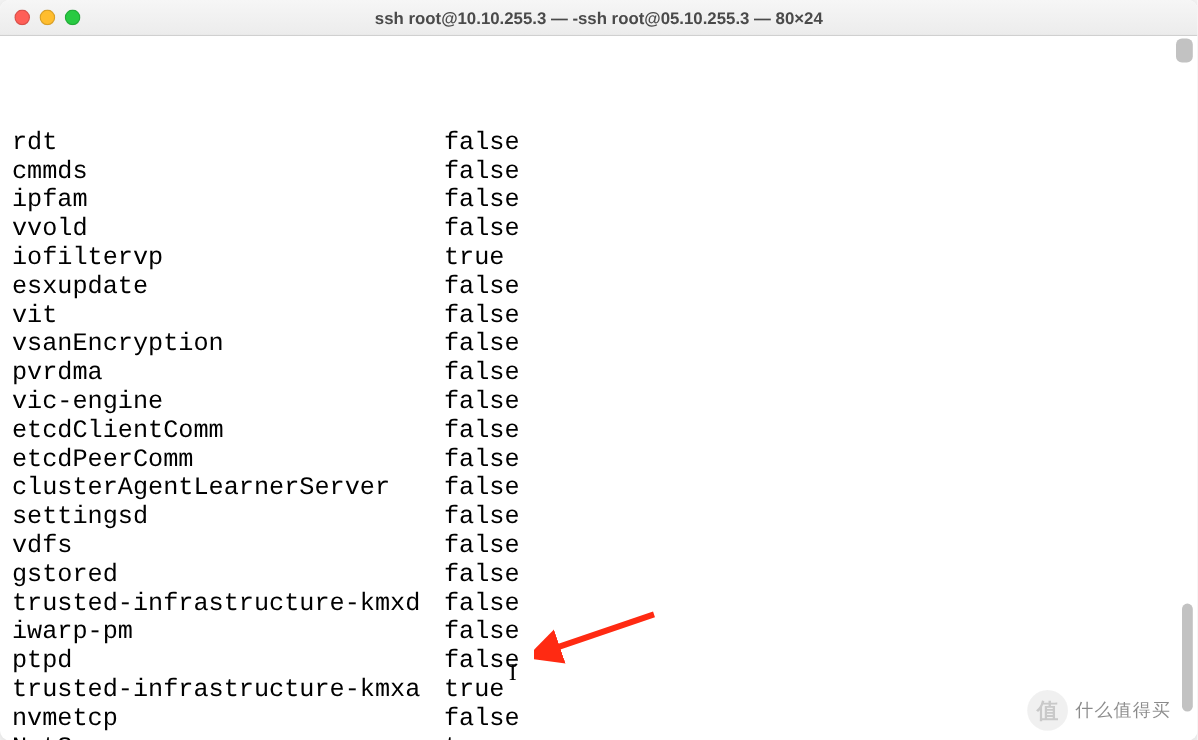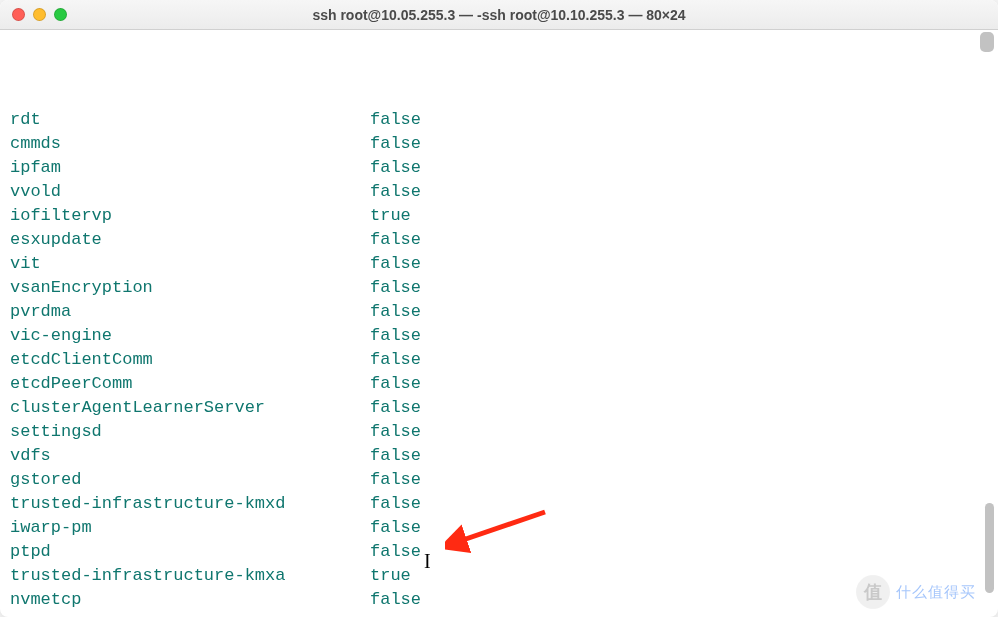--- a/index.html
+++ b/index.html
@@ -50,23 +50,23 @@
       left: 50%;
       transform: translateX(-50%);
       font-size: 14px;
       font-weight: 600;
       color: #4a4a4a;
       font-family: -apple-system, BlinkMacSystemFont, sans-serif;
     }
     .terminal {
       flex: 1;
       padding: 6px 10px;
-      font-size: 17px;
+      font-size: 21px;
       line-height: 24px;
-      color: #0f766e;
+      color: #000000;
       white-space: pre;
       position: relative;
       overflow: hidden;
     }
     .row {
       display: flex;
     }
     .name-col {
       width: 360px;
     }
@@ -128,35 +128,35 @@
       background: #e0e0e0;
       display: flex;
       align-items: center;
       justify-content: center;
       font-size: 18px;
       color: #888;
       font-weight: bold;
     }
     .wm-text {
       font-size: 15px;
-      color: #3b82f6;
+      color: #000000;
       letter-spacing: 1px;
     }
   </style>
 </head>
 <body>
 
 <div class="window">
   <div class="titlebar">
     <div class="window-controls">
       <div class="window-btn btn-close"></div>
       <div class="window-btn btn-min"></div>
       <div class="window-btn btn-max"></div>
     </div>
-    <div class="title">ssh root@10.05.255.3 — -ssh root@10.10.255.3 — 80×24</div>
+    <div class="title">ssh root@10.10.255.3 — -ssh root@05.10.255.3 — 80×24</div>
   </div>
 
   <div class="terminal" id="terminal-body">
     
   <div class="row"><span class="name-col">rdt</span><span class="val-col">false</span></div><div class="row"><span class="name-col">cmmds</span><span class="val-col">false</span></div><div class="row"><span class="name-col">ipfam</span><span class="val-col">false</span></div><div class="row"><span class="name-col">vvold</span><span class="val-col">false</span></div><div class="row"><span class="name-col">iofiltervp</span><span class="val-col">true</span></div><div class="row"><span class="name-col">esxupdate</span><span class="val-col">false</span></div><div class="row"><span class="name-col">vit</span><span class="val-col">false</span></div><div class="row"><span class="name-col">vsanEncryption</span><span class="val-col">false</span></div><div class="row"><span class="name-col">pvrdma</span><span class="val-col">false</span></div><div class="row"><span class="name-col">vic-engine</span><span class="val-col">false</span></div><div class="row"><span class="name-col">etcdClientComm</span><span class="val-col">false</span></div><div class="row"><span class="name-col">etcdPeerComm</span><span class="val-col">false</span></div><div class="row"><span class="name-col">clusterAgentLearnerServer</span><span class="val-col">false</span></div><div class="row"><span class="name-col">settingsd</span><span class="val-col">false</span></div><div class="row"><span class="name-col">vdfs</span><span class="val-col">false</span></div><div class="row"><span class="name-col">gstored</span><span class="val-col">false</span></div><div class="row"><span class="name-col">trusted-infrastructure-kmxd</span><span class="val-col">false</span></div><div class="row"><span class="name-col">iwarp-pm</span><span class="val-col">false</span></div><div class="row"><span class="name-col">ptpd</span><span class="val-col">false</span></div><div class="row"><span class="name-col">trusted-infrastructure-kmxa</span><span class="val-col">true</span></div><div class="row"><span class="name-col">nvmetcp</span><span class="val-col">false</span></div><div class="row"><span class="name-col">NutServer</span><span class="val-col">true</span></div></div>
 
   <div class="scrollbar-track">
     <div class="scrollbar-thumb scroll-top-ind"></div>
     <div class="scrollbar-thumb scroll-thumb-main"></div>
   </div>

